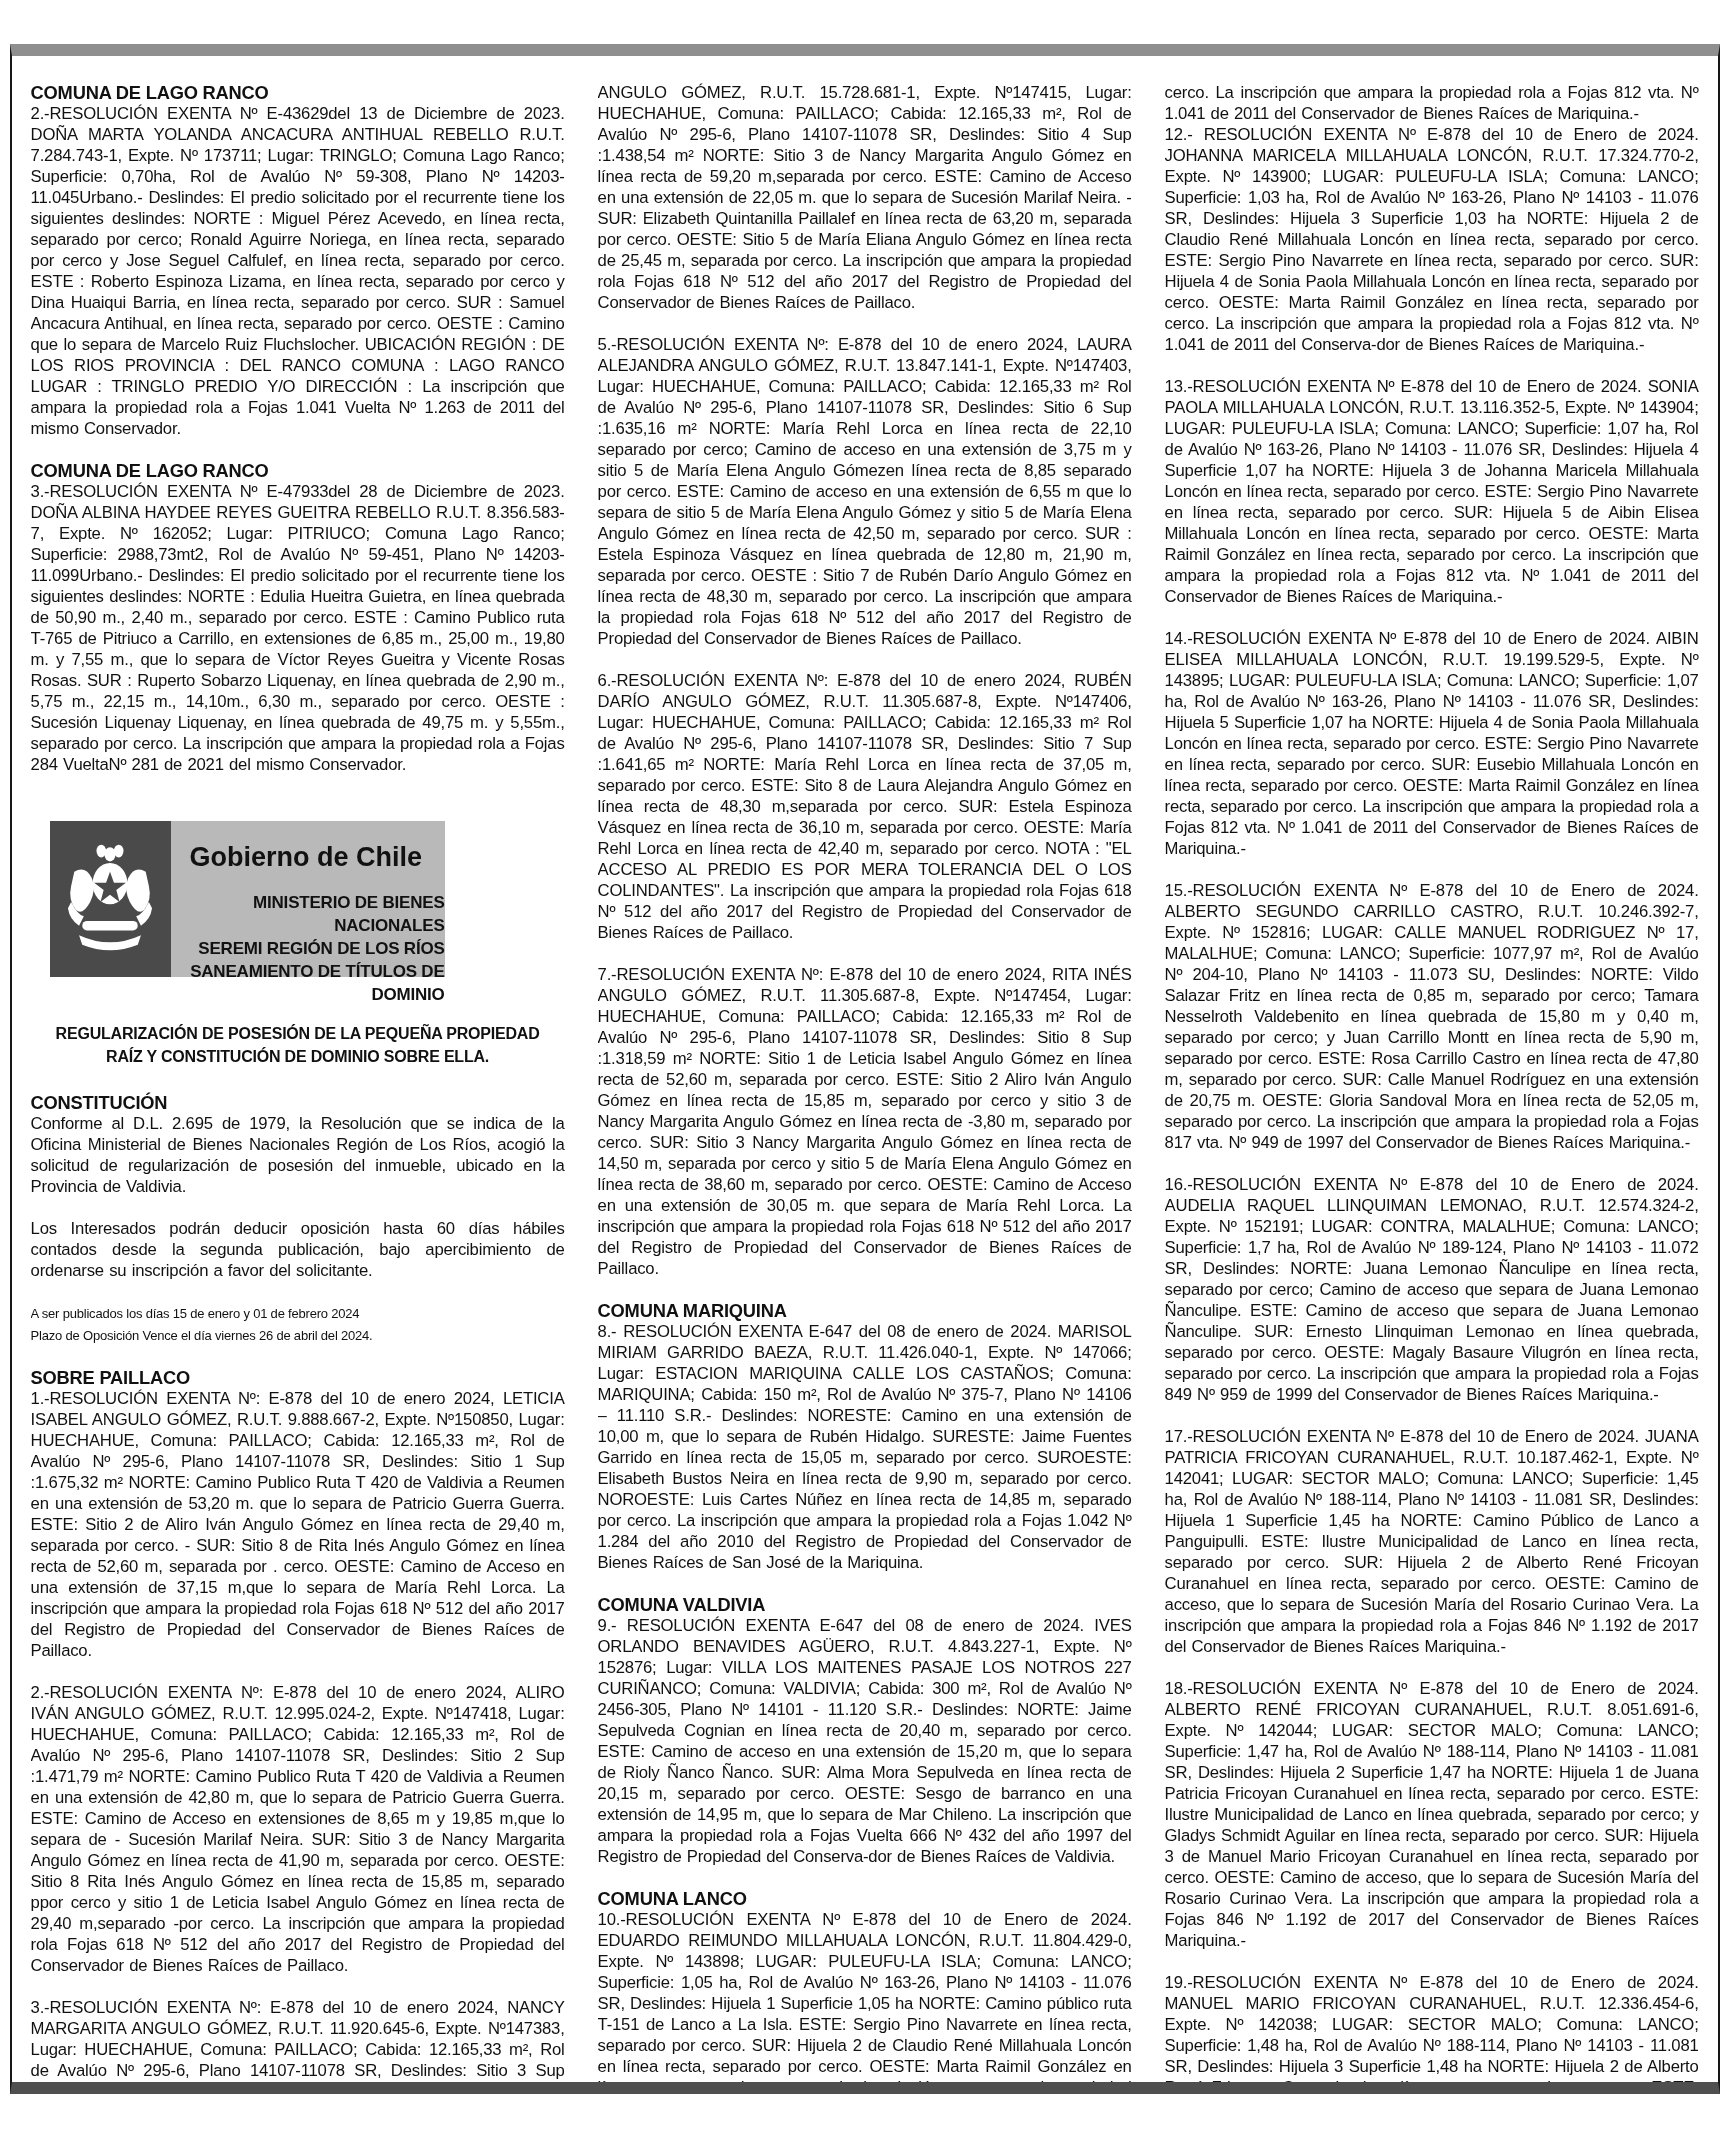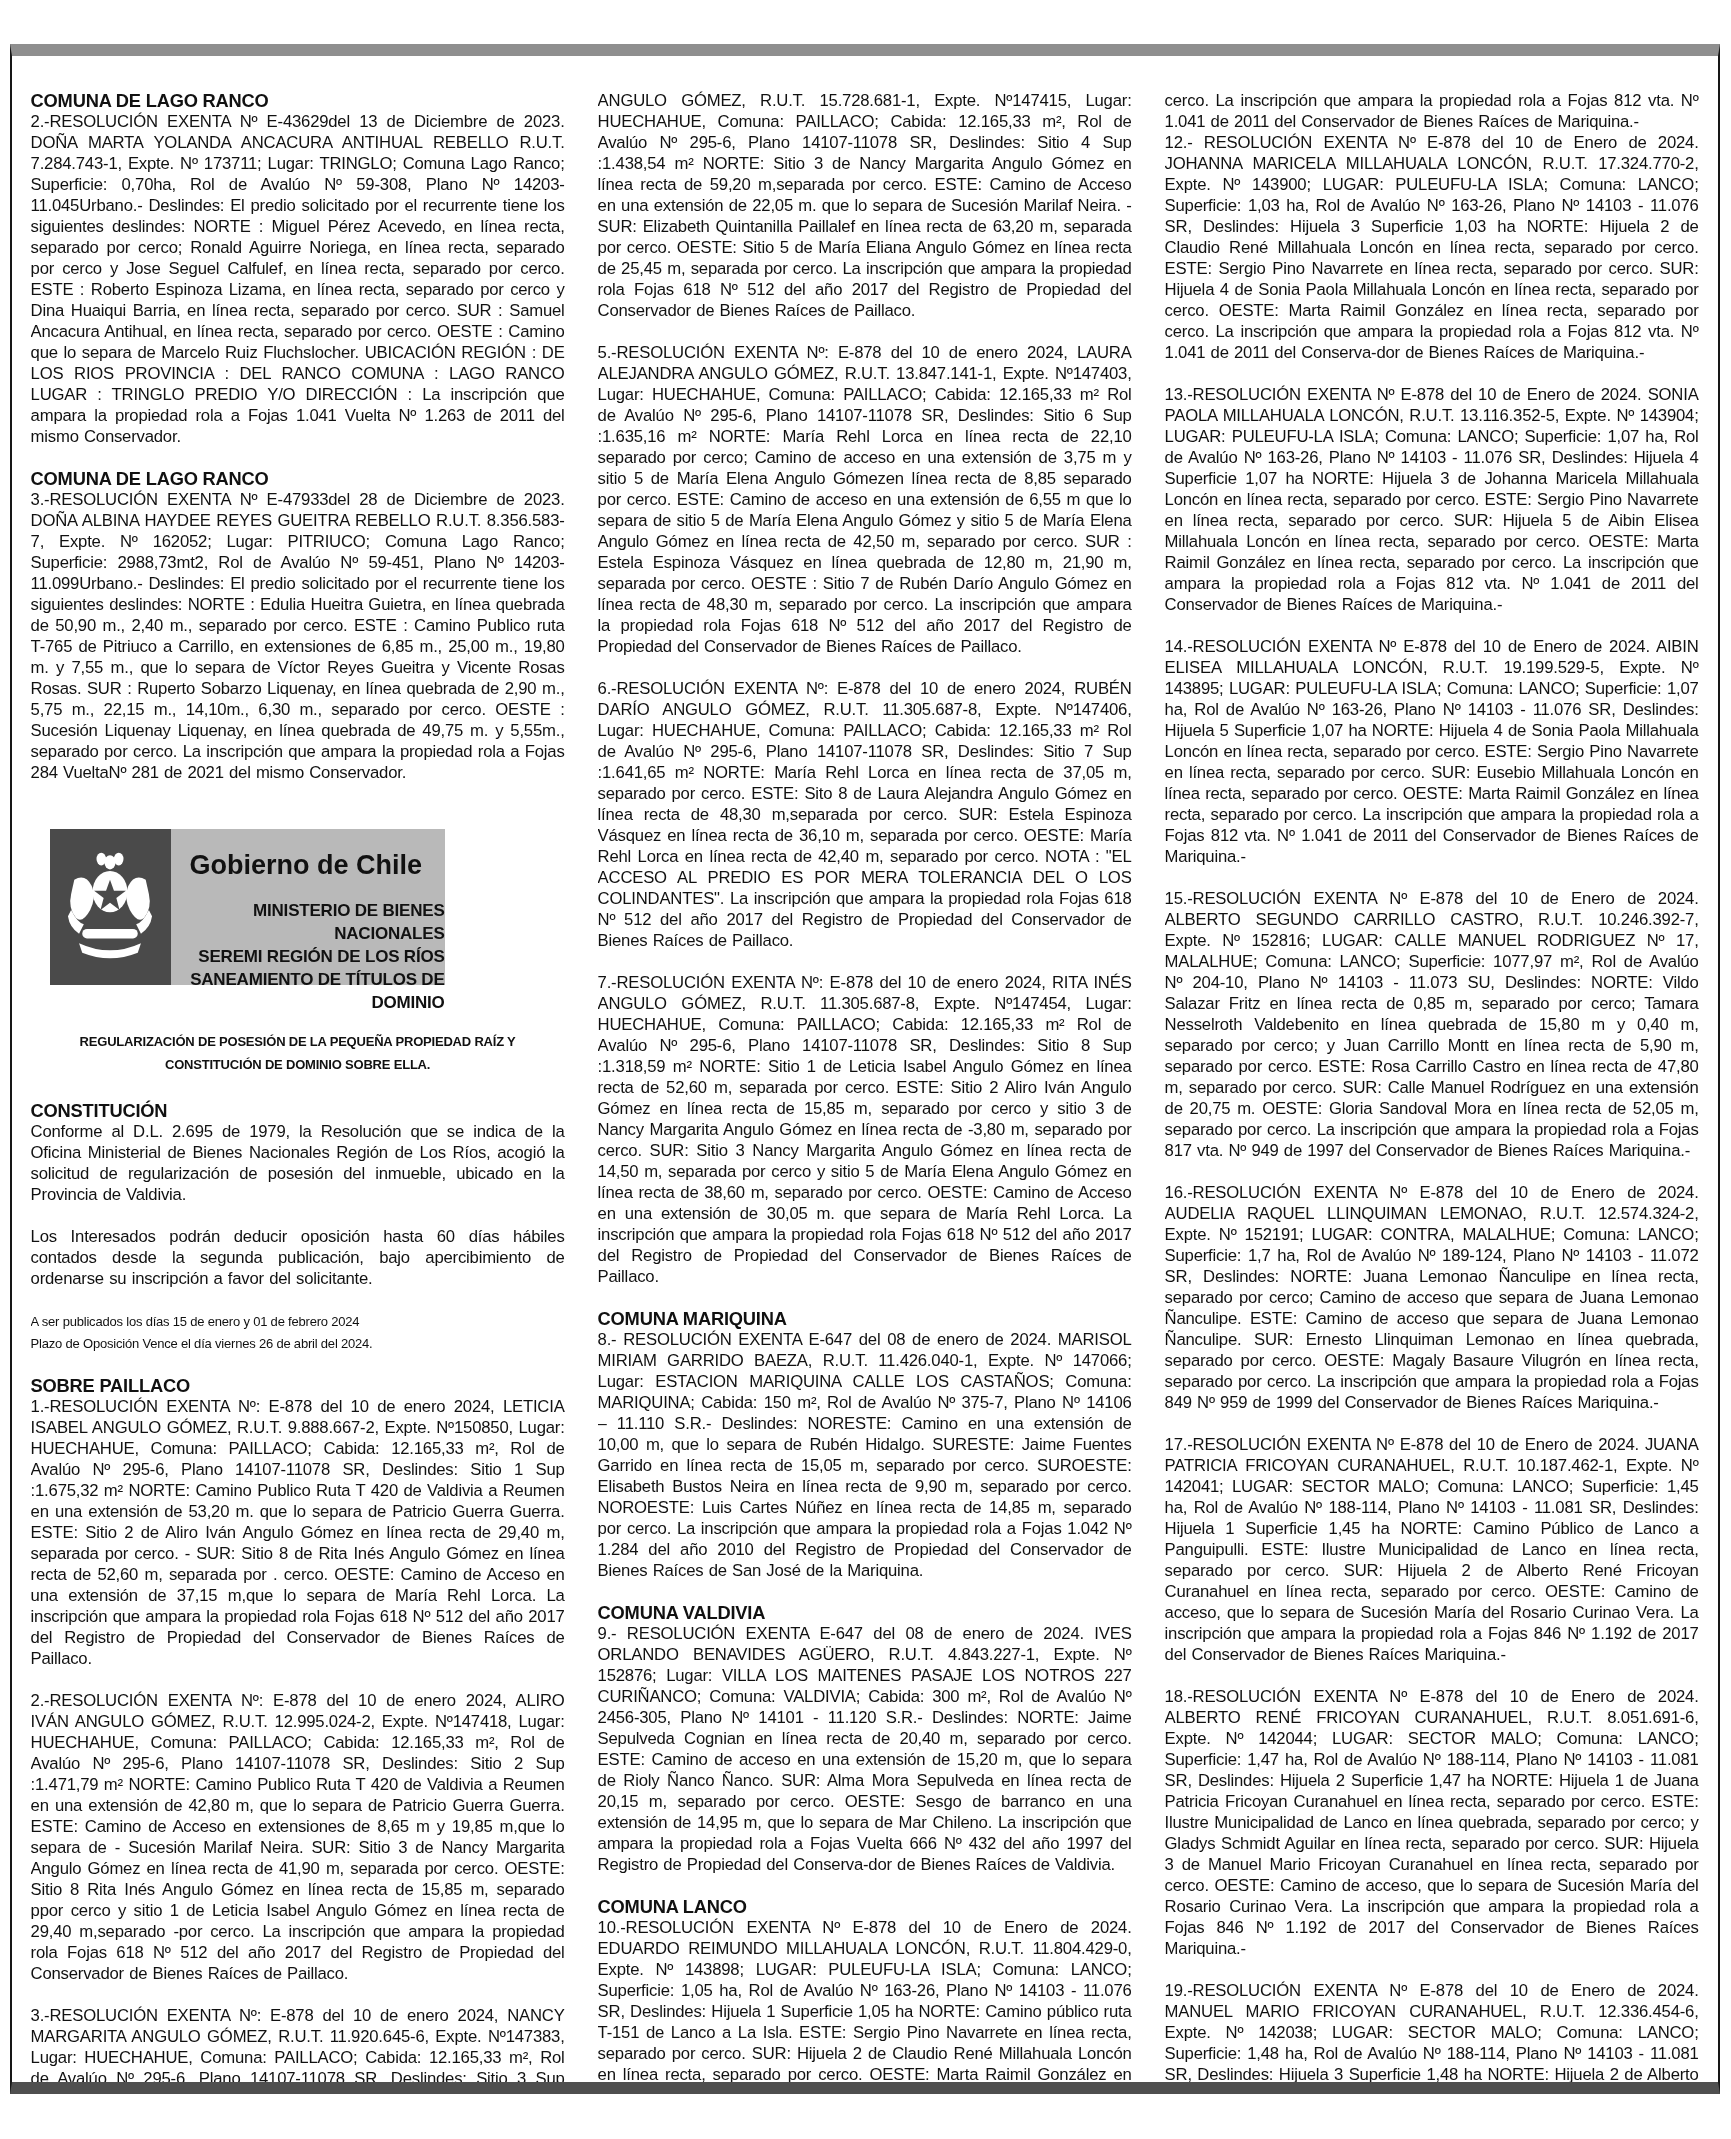--- a/index.html
+++ b/index.html
@@ -1,30 +1,30 @@
 <!DOCTYPE html>
 <html style="font-size:12.7px"><head>
 <meta charset="utf-8">
 <style>
   html,body{margin:0;padding:0;background:#ffffff;width:1732px;height:2140px;
     font-family:"Liberation Sans",sans-serif;color:#111;}
   .page{position:absolute;left:9.6px;top:44px;width:1710px;height:2050px;
     border-left:2.4px solid #161616;border-right:2.4px solid #161616;
     border-top:12.7px solid #8f8f8f;border-bottom:12.7px solid #4f4f4f;
     background:#fff;box-sizing:border-box;overflow:hidden;}
-  .content{display:flex;gap:33px;padding:34px 19px 0 19px;height:100%;box-sizing:border-box;}
+  .content{display:flex;gap:33px;padding:26px 19px 0 19px;height:100%;box-sizing:border-box;}
   .col{flex:1;min-width:0;overflow:hidden;}
   .sec-h{font-weight:bold;font-size:18.3px;line-height:21px;margin:21px 0 0 0;letter-spacing:-0.2px;}
   .sec-h:first-child{margin-top:0;}
   .notice-p{font-size:16.7px;line-height:21px;text-align:justify;margin:0 0 0 0;
     letter-spacing:-0.2px;word-spacing:0.8px;}
   .notice-p + .notice-p{margin-top:21px;}
   .sec-h + .notice-p{margin-top:0;}
   .pub-lines{font-size:13px;line-height:21.5px;margin-top:22px;letter-spacing:-0.2px;}
-  .main-title{font-weight:bold;font-size:13px;line-height:23px;text-align:center;
+  .main-title{font-weight:bold;font-size:16px;line-height:23px;text-align:center;
     margin:45px 4.8px 24px 4.8px;letter-spacing:-0.2px;}
   .logo-block{display:flex;margin:46px 0 0 19px;width:395px;height:156px;}
   .logo-emblem{width:121px;height:156px;background:#4a4a4a;display:flex;
     align-items:center;justify-content:center;flex:0 0 121px;}
   .logo-text{flex:1;background:#b9b9b9;padding:21px 0 0 19px;box-sizing:border-box;}
   .logo-title{font-weight:bold;font-size:27px;color:#111;margin-bottom:17.5px;}
   .logo-sub{font-weight:bold;font-size:17px;line-height:23px;color:#111;letter-spacing:-0.2px;text-align:right;}
 </style>
 </head>
 <body>

